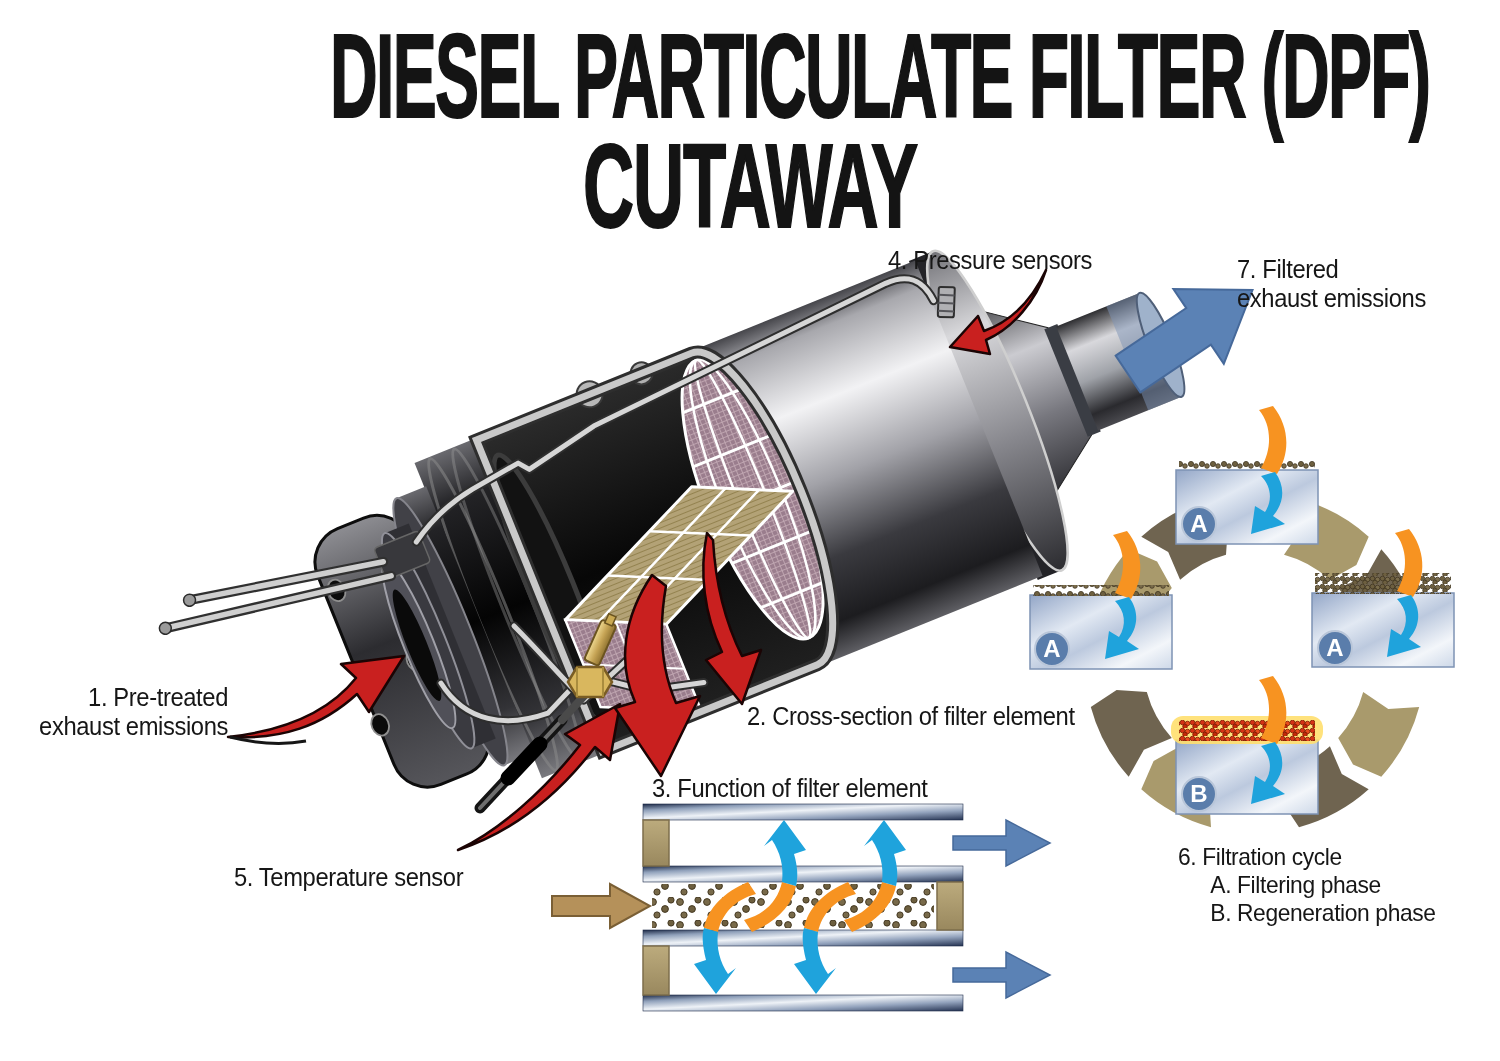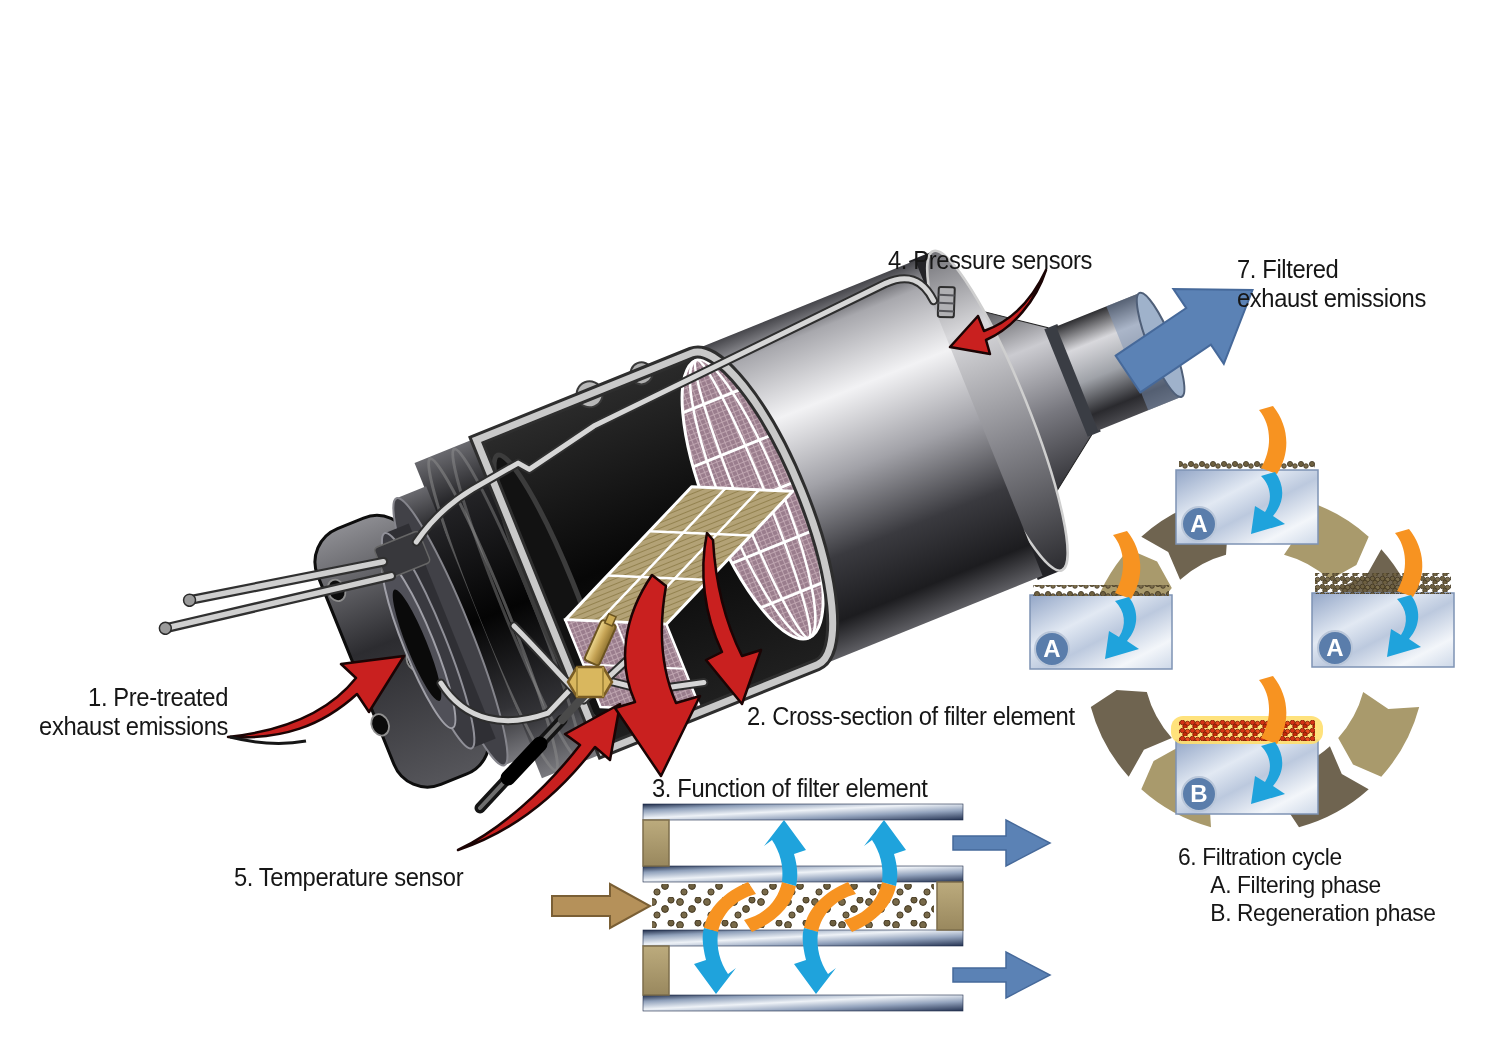--- a/index.html
+++ b/index.html
@@ -305,20 +305,24 @@
       <path d="M 1046,270 C 1032,300 1012,321 984,331 L 978,316 L 950,347 L 990,354 L 986,340 C 1013,328 1036,301 1046,270 Z" fill="#c9201f"></path>
       <path d="M 707,533 C 699,572 704,614 722,652 L 706,660 L 742,704 L 761,650 L 742,656 C 723,618 715,576 713,540 Z" fill="#c9201f"></path>
       <path d="M 652,575 C 624,616 617,662 635,702 L 615,708 L 661,776 L 700,696 L 676,703 C 659,664 660,620 666,586 Z" fill="#c9201f"></path>
     </g>
 
     <polygon points="1115.7,355.7 1186.3,308.1 1173.4,289 1252.5,290 1223.8,363.8 1210.9,344.7 1140.3,392.3" fill="#5b82b5" stroke="#46699a" stroke-width="2"></polygon>
 
     <path d="M 230,737 C 258,744 284,745 306,741" stroke="#161616" stroke-width="3" fill="none"></path>
   </svg>
 
+  <div class="titlewrap">
+    <div class="title-line1">DIESEL PARTICULATE FILTER (DPF)</div>
+    <div class="title-line2">CUTAWAY</div>
+  </div>
 
   <div class="lbl right" style="left:28px;top:683px;width:200px;">
     <div>1. Pre-treated</div>
     <div>exhaust emissions</div>
   </div>
   <div class="lbl" style="left:747px;top:702px;">2. Cross-section of filter element</div>
   <div class="lbl" style="left:652px;top:774px;">3. Function of filter element</div>
   <div class="lbl" style="left:888px;top:246px;">4. Pressure sensors</div>
   <div class="lbl" style="left:234px;top:863px;">5. Temperature sensor</div>
   <div class="lbl" style="left:1237px;top:255px;">

